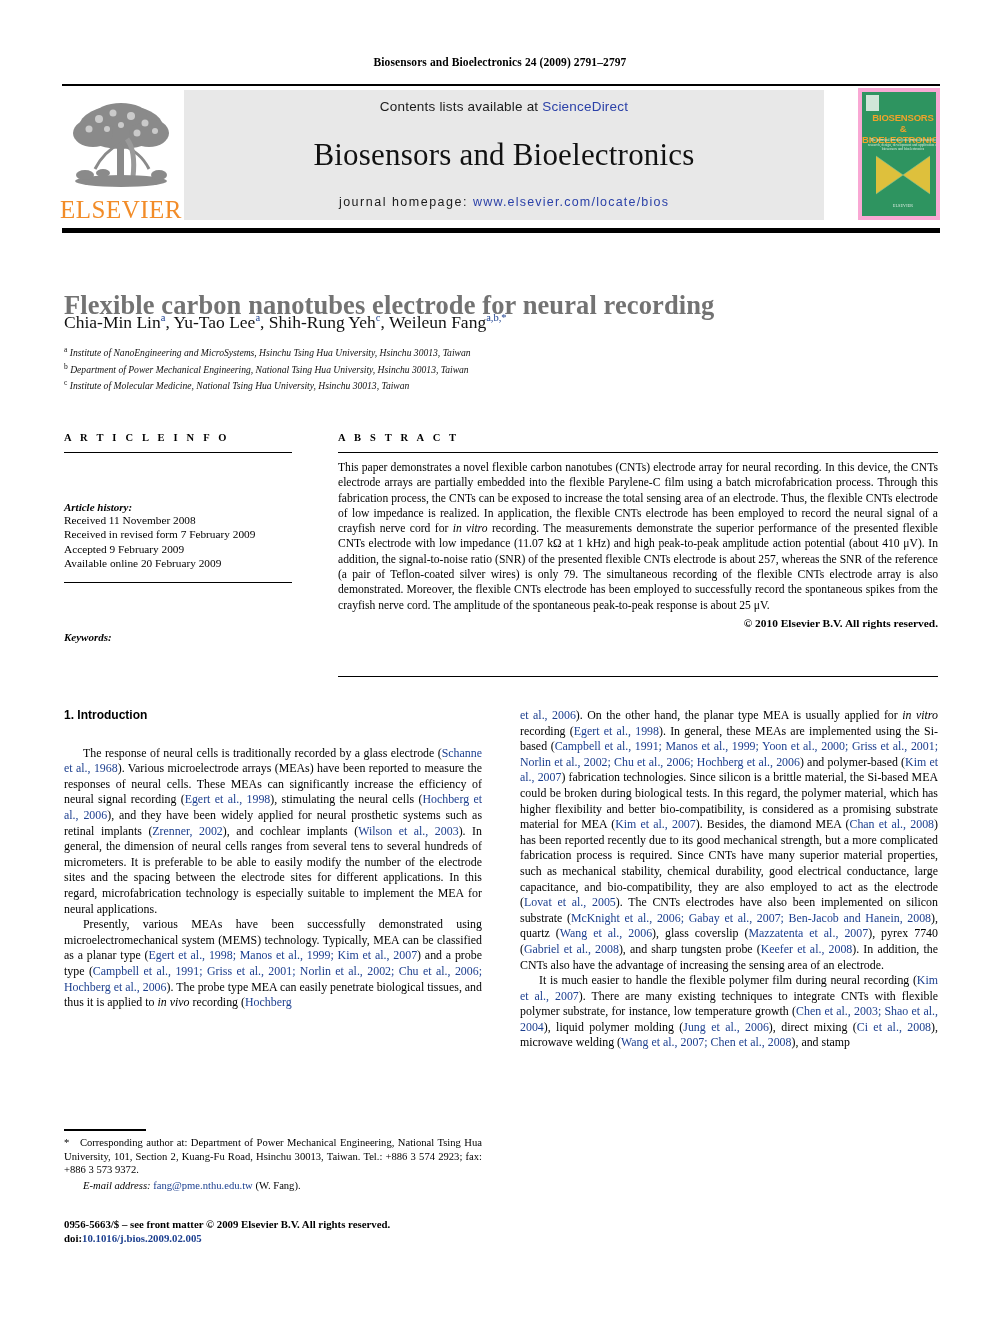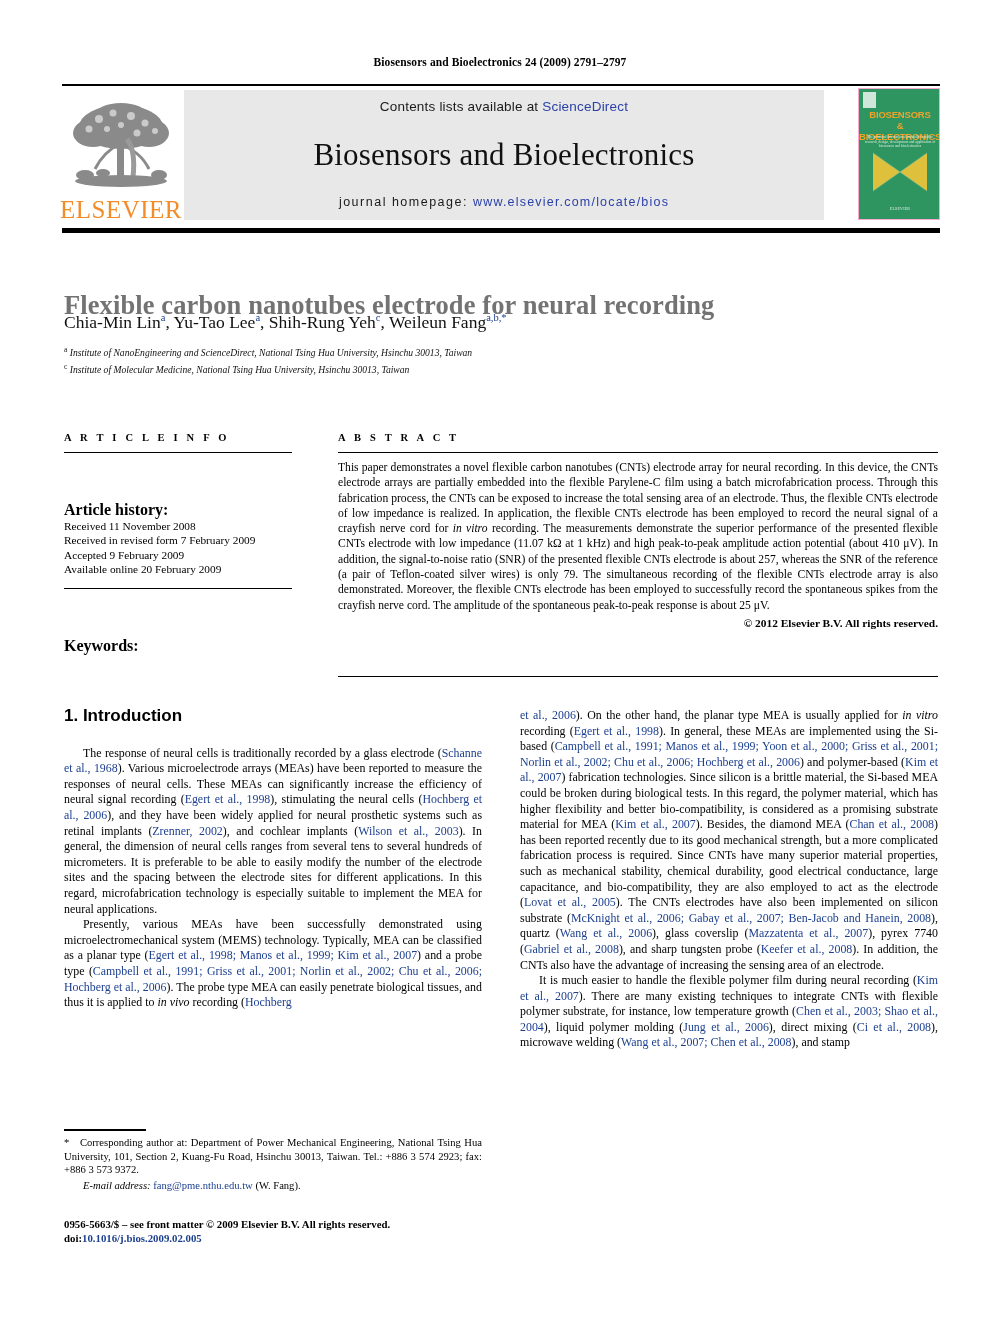--- a/index.html
+++ b/index.html
@@ -102,21 +102,21 @@
     color: #1a1a1a;
   }
   .homepage-url { color: #2b41a8; letter-spacing: 1.2px; }
 
   .cover {
     position: absolute;
     right: 0; top: 2px;
     width: 82px;
     height: 132px;
     background: #2e9460;
-    border: 1px solid #f9a8d4;
+    border: 4px solid #f9a8d4;
     box-sizing: border-box;
     overflow: hidden;
   }
   .cover-top-logo {
     position: absolute;
     left: 4px; top: 3px;
     width: 13px; height: 16px;
     background: #cfe6d8;
   }
   .cover-title {
@@ -210,22 +210,23 @@
     border: 0;
     border-top: 1.6px solid #000;
     margin: 9px 0 7px 0;
   }
   .hr-thin2 {
     border: 0;
     border-top: 1.6px solid #000;
     margin: 11px 0 7px 0;
   }
   .info-head {
-    font-weight: bold;
-    font-size: 16px;
+    font-style: italic;
+    font-weight: bold;
+    font-size: 11px;
     margin-top: 48px;
   }
   .info-list {
     font-size: 11.3px;
     line-height: 14.4px;
   }
   .abstract-body {
     font-size: 11.6px;
     line-height: 15.3px;
     text-align: justify;
@@ -253,21 +254,21 @@
     font-size: 11.9px;
     line-height: 15.6px;
     text-align: justify;
     color: #000;
   }
   .col-left { left: 64px; }
   .col-right { left: 520px; }
   .h2 {
     font-family: "Liberation Sans", sans-serif;
     font-weight: bold;
-    font-size: 17px;
+    font-size: 12px;
     margin: 0 0 22px 0;
   }
   .col p { margin: 0; text-indent: 19px; }
   .ref { color: #1c3f8f; }
   .col i { font-style: italic; }
 
   
   .footnote-rule {
     position: absolute;
     left: 64px; top: 1129px;
@@ -369,21 +370,22 @@
         <div class="cover-foot">ELSEVIER</div>
       </div>
 
     </div>
   </div>
   <div class="header-rule-bottom"></div>
 
   <h1 class="title">Flexible carbon nanotubes electrode for neural recording</h1>
   <div class="authors">Chia-Min Lin<sup>a</sup>, Yu-Tao Lee<sup>a</sup>, Shih-Rung Yeh<sup>c</sup>, Weileun Fang<sup>a,b,</sup><sup>*</sup></div>
   <div class="affils">
-    <div><sup>a</sup> <span>Institute of NanoEngineering and ScienceDirect, National Tsing Hua University, Hsinchu 30013, Taiwan</span></div>
+    <div><sup>a</sup> <span>Institute of NanoEngineering and MicroSystems, Hsinchu Tsing Hua University, Hsinchu 30013, Taiwan</span></div>
+    <div><sup>b</sup> <span>Department of Power Mechanical Engineering, National Tsing Hua University, Hsinchu 30013, Taiwan</span></div>
     <div><sup>c</sup> <span>Institute of Molecular Medicine, National Tsing Hua University, Hsinchu 30013, Taiwan</span></div>
   </div>
 
   <div class="info-col">
     <div class="sec-label">A R T I C L E    I N F O</div>
     <hr class="hr-thin">
     <div class="info-head">Article history:</div>
     <div class="info-list">
       <div>Received 11 November 2008</div>
       <div>Received in revised form 7 February 2009</div>
@@ -391,21 +393,21 @@
       <div>Available online 20 February 2009</div>
     </div>
     <hr class="hr-thin2">
     <div class="info-head">Keywords:</div>
   </div>
 
   <div class="abs-col">
     <div class="sec-label">A B S T R A C T</div>
     <hr class="hr-thin">
     <div class="abstract-body">This paper demonstrates a novel flexible carbon nanotubes (CNTs) electrode array for neural recording. In this device, the CNTs electrode arrays are partially embedded into the flexible Parylene-C film using a batch microfabrication process. Through this fabrication process, the CNTs can be exposed to increase the total sensing area of an electrode. Thus, the flexible CNTs electrode of low impedance is realized. In application, the flexible CNTs electrode has been employed to record the neural signal of a crayfish nerve cord for <i>in vitro</i> recording. The measurements demonstrate the superior performance of the presented flexible CNTs electrode with low impedance (11.07 kΩ at 1 kHz) and high peak-to-peak amplitude action potential (about 410 μV). In addition, the signal-to-noise ratio (SNR) of the presented flexible CNTs electrode is about 257, whereas the SNR of the reference (a pair of Teflon-coated silver wires) is only 79. The simultaneous recording of the flexible CNTs electrode array is also demonstrated. Moreover, the flexible CNTs electrode has been employed to successfully record the spontaneous spikes from the crayfish nerve cord. The amplitude of the spontaneous peak-to-peak response is about 25 μV.</div>
-    <div class="copyright">© 2012 Elsevier B.V. All rights reserved.</div>
+    <div class="copyright">© 2010 Elsevier B.V. All rights reserved.</div>
   </div>
   <div class="abs-rule-bottom"></div>
 
   <div class="col col-left">
     <h2 class="h2">1.  Introduction</h2>
     <p>The response of neural cells is traditionally recorded by a glass electrode (<span class="ref">Schanne et al., 1968</span>). Various microelectrode arrays (MEAs) have been reported to measure the responses of neural cells. These MEAs can significantly increase the efficiency of neural signal recording (<span class="ref">Egert et al., 1998</span>), stimulating the neural cells (<span class="ref">Hochberg et al., 2006</span>), and they have been widely applied for neural prosthetic systems such as retinal implants (<span class="ref">Zrenner, 2002</span>), and cochlear implants (<span class="ref">Wilson et al., 2003</span>). In general, the dimension of neural cells ranges from several tens to several hundreds of micrometers. It is preferable to be able to easily modify the number of the electrode sites and the spacing between the electrode sites for different applications. In this regard, microfabrication technology is especially suitable to implement the MEA for neural applications.</p>
     <p>Presently, various MEAs have been successfully demonstrated using microelectromechanical system (MEMS) technology. Typically, MEA can be classified as a planar type (<span class="ref">Egert et al., 1998; Manos et al., 1999; Kim et al., 2007</span>) and a probe type (<span class="ref">Campbell et al., 1991; Griss et al., 2001; Norlin et al., 2002; Chu et al., 2006; Hochberg et al., 2006</span>). The probe type MEA can easily penetrate biological tissues, and thus it is applied to <i>in vivo</i> recording (<span class="ref">Hochberg</span></p>
   </div>
 
   <div class="col col-right">

